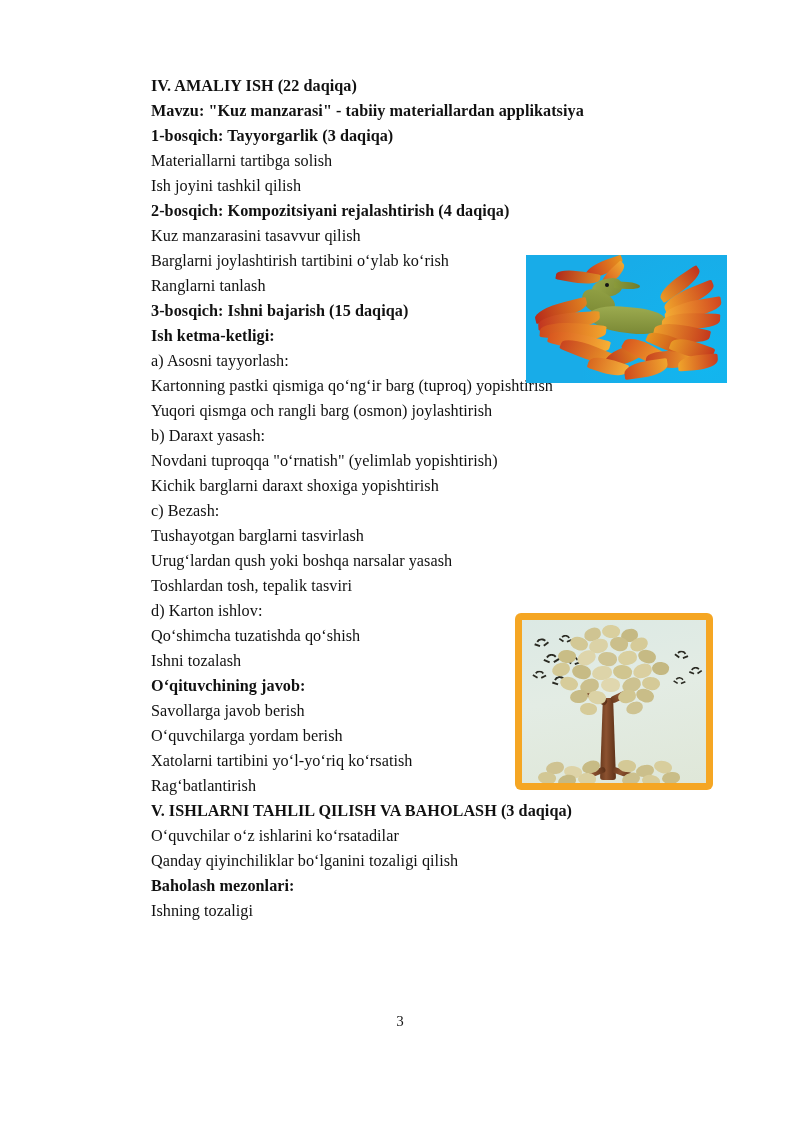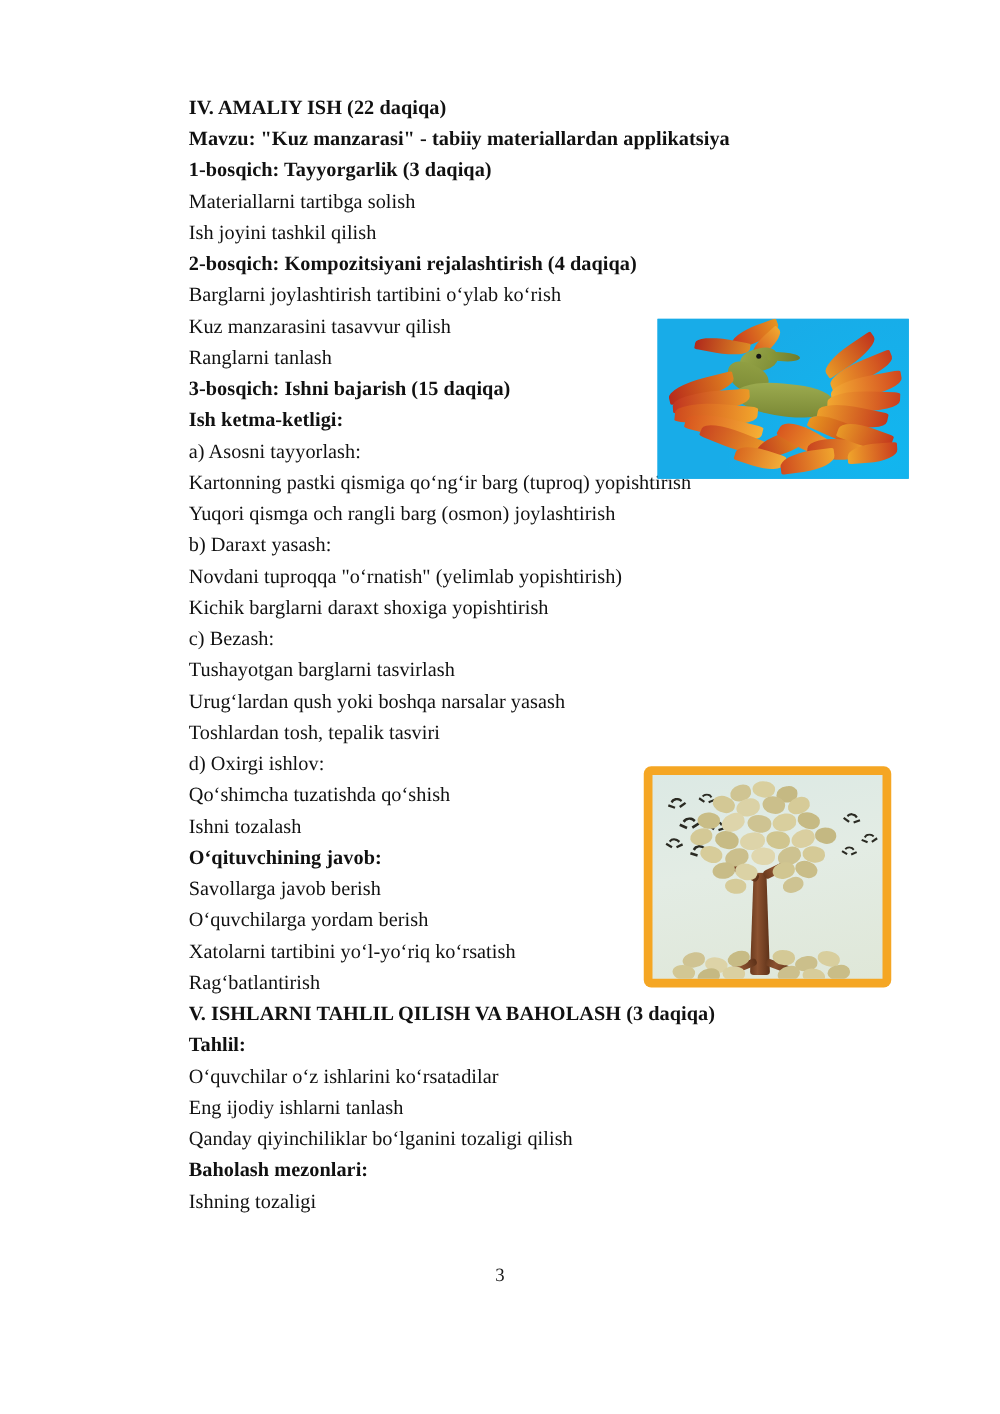--- a/index.html
+++ b/index.html
@@ -134,47 +134,45 @@
 
 <div id="page">
 
   <div id="text-column">
       <div class="line bold">IV. AMALIY ISH (22 daqiqa)</div>
       <div class="line bold">Mavzu: "Kuz manzarasi" - tabiiy materiallardan applikatsiya</div>
       <div class="line bold">1-bosqich: Tayyorgarlik (3 daqiqa)</div>
       <div class="line">Materiallarni tartibga solish</div>
       <div class="line">Ish joyini tashkil qilish</div>
       <div class="line bold">2-bosqich: Kompozitsiyani rejalashtirish (4 daqiqa)</div>
+      <div class="line">Kuz manzarasini tasavvur qilish</div>
       <div class="line">Barglarni joylashtirish tartibini oʻylab koʻrish</div>
-      <div class="line">Kuz manzarasini tasavvur qilish</div>
       <div class="line">Ranglarni tanlash</div>
       <div class="line bold">3-bosqich: Ishni bajarish (15 daqiqa)</div>
       <div class="line bold">Ish ketma-ketligi:</div>
       <div class="line">a) Asosni tayyorlash:</div>
       <div class="line">Kartonning pastki qismiga qoʻngʻir barg (tuproq) yopishtirish</div>
       <div class="line">Yuqori qismga och rangli barg (osmon) joylashtirish</div>
       <div class="line">b) Daraxt yasash:</div>
       <div class="line">Novdani tuproqqa "oʻrnatish" (yelimlab yopishtirish)</div>
       <div class="line">Kichik barglarni daraxt shoxiga yopishtirish</div>
       <div class="line">c) Bezash:</div>
       <div class="line">Tushayotgan barglarni tasvirlash</div>
       <div class="line">Urugʻlardan qush yoki boshqa narsalar yasash</div>
       <div class="line">Toshlardan tosh, tepalik tasviri</div>
-      <div class="line">d) Oxirgi ishlov:</div>
+      <div class="line">d) Karton ishlov:</div>
       <div class="line">Qoʻshimcha tuzatishda qoʻshish</div>
       <div class="line">Ishni tozalash</div>
       <div class="line bold">Oʻqituvchining javob:</div>
       <div class="line">Savollarga javob berish</div>
       <div class="line">Oʻquvchilarga yordam berish</div>
       <div class="line">Xatolarni tartibini yoʻl-yoʻriq koʻrsatish</div>
       <div class="line">Ragʻbatlantirish</div>
       <div class="line bold">V. ISHLARNI TAHLIL QILISH VA BAHOLASH (3 daqiqa)</div>
-      <div class="line bold">Tahlil:</div>
       <div class="line">Oʻquvchilar oʻz ishlarini koʻrsatadilar</div>
-      <div class="line">Eng ijodiy ishlarni tanlash</div>
       <div class="line">Qanday qiyinchiliklar boʻlganini tozaligi qilish</div>
       <div class="line bold">Baholash mezonlari:</div>
       <div class="line">Ishning tozaligi</div>
     </div>
 
   <div id="figure-bird">
     <div class="sky"></div>
 
     <div class="leaf" style="left:58px; top:6px; width:40px; height:13px; background:linear-gradient(90deg,#c8361f,#e8951f); transform:rotate(-20deg);"></div>
     <div class="leaf" style="left:30px; top:16px; width:44px; height:12px; background:linear-gradient(90deg,#b02a1c,#de8b24); transform:rotate(10deg);"></div>

